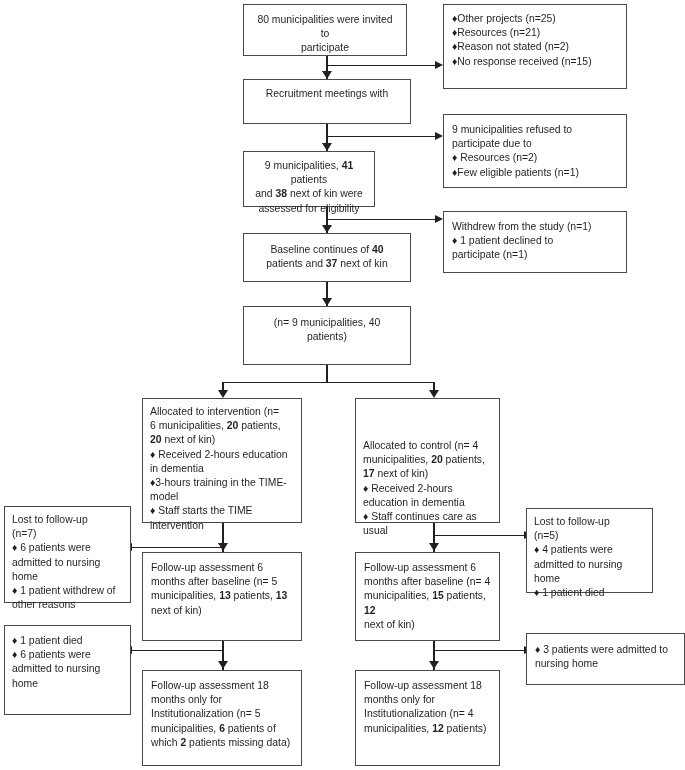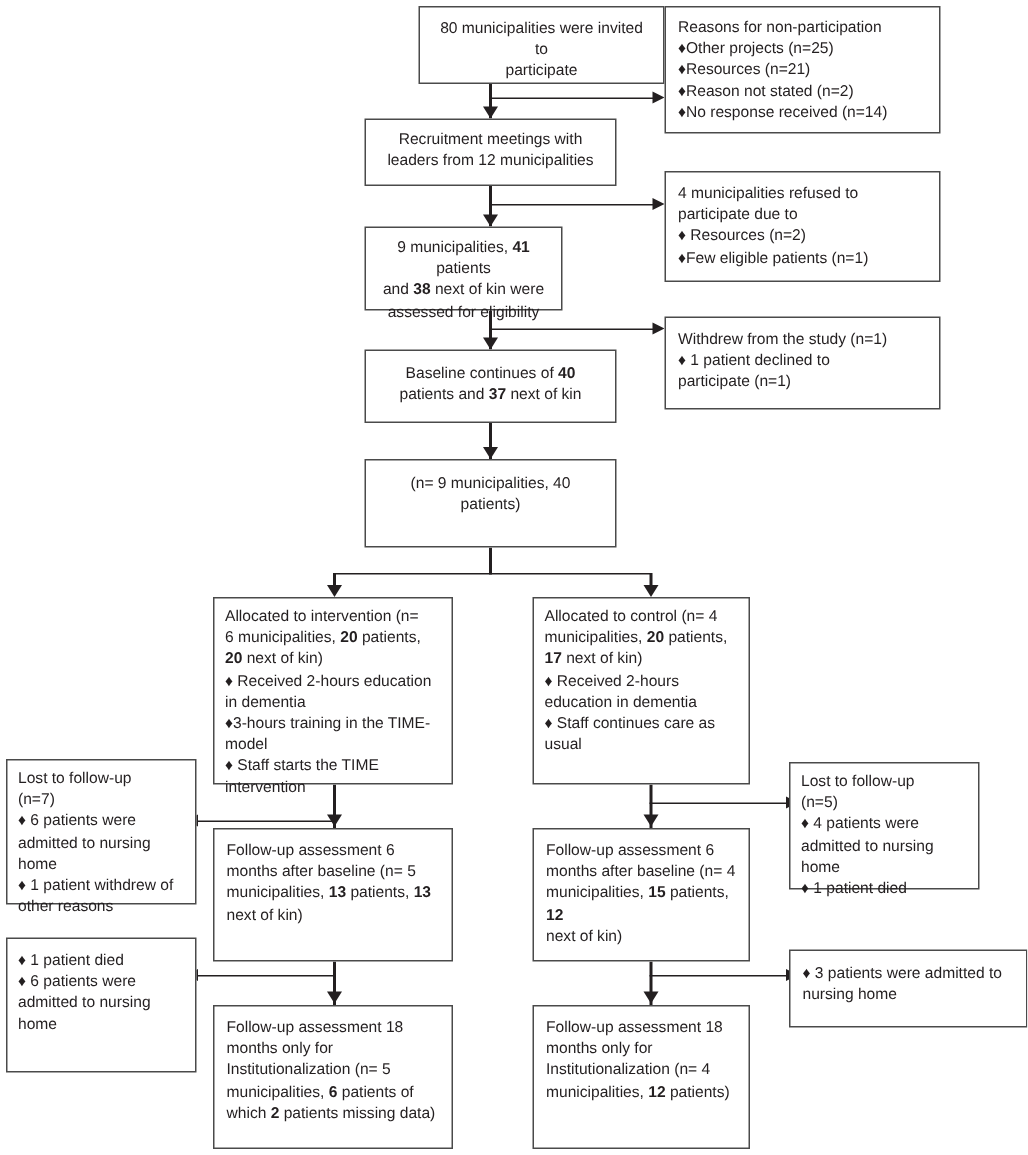--- a/index.html
+++ b/index.html
@@ -114,55 +114,53 @@
 
   <div class="hline" style="left:131px; top:650px; width:92px;"></div>
   <div class="arrow-l" style="left:124px; top:646px;"></div>
 
   <div class="vline" style="left:433px; top:641px; height:29px;"></div>
   <div class="arrow-d" style="left:428.5px; top:661px;"></div>
 
   <div class="hline" style="left:433px; top:650px; width:93px;"></div>
   <div class="arrow-r" style="left:524px; top:646px;"></div>
 
-  <div class="box center" style="left:243px; top:4px; width:164px; height:52px;margin-left:36px;">
+  <div class="box center" style="left:243px; top:4px; width:164px; height:52px;">
     <div class="inner" style="padding-top:8px;">
       <div>80 municipalities were invited to</div>
       <div>participate</div>
     </div>
   </div>
 
   <div class="box" style="left:443px; top:4px; width:184px; height:85px;">
     <div class="inner" style="padding-top:7px;">
-      <div>Reasons for non-participation</div>
       <div class="bullet-line">
         <span>♦</span><span>Other projects (n=25)</span>
       </div>
       <div class="bullet-line">
         <span>♦</span><span>Resources (n=21)</span>
       </div>
       <div class="bullet-line">
         <span>♦</span><span>Reason not stated (n=2)</span>
       </div>
       <div class="bullet-line">
-        <span>♦</span><span>No response received (n=14)</span>
+        <span>♦</span><span>No response received (n=15)</span>
       </div>
     </div>
   </div>
 
   <div class="box center" style="left:243px; top:79px; width:168px; height:45px;">
     <div class="inner" style="padding-top:7px;">
       <div>Recruitment meetings with</div>
-      <div>leaders from 12 municipalities</div>
     </div>
   </div>
 
   <div class="box" style="left:443px; top:114px; width:184px; height:74px;">
     <div class="inner" style="padding-top:8px;">
-      <div>4 municipalities refused to</div>
+      <div>9 municipalities refused to</div>
       <div>participate due to</div>
       <div class="bullet-line">
         <span>♦</span>&nbsp;<span>Resources (n=2)</span>
       </div>
       <div class="bullet-line">
         <span>♦</span><span>Few eligible patients (n=1)</span>
       </div>
     </div>
   </div>
 
@@ -209,21 +207,21 @@
       <div class="wrapline">
         <span>♦</span><span>3-hours training in the TIME-model</span>
       </div>
       <div class="wrapline">
         <span>♦</span>&nbsp;<span>Staff starts the TIME intervention</span>
       </div>
     </div>
   </div>
 
   <div class="box" style="left:355px; top:398px; width:145px; height:125px;">
-    <div class="inner" style="padding:6px 7px;">
+    <div class="inner" style="padding:6px 7px;margin-top:34px;">
       <div>Allocated to control (n= 4</div>
       <div><span>municipalities, </span><b>20</b><span> patients,</span></div>
       <div><b>17</b><span> next of kin)</span></div>
       <div class="wrapline">
         <span>♦</span>&nbsp;<span>Received 2-hours education in dementia</span>
       </div>
       <div class="wrapline">
         <span>♦</span>&nbsp;<span>Staff continues care as usual</span>
       </div>
     </div>

